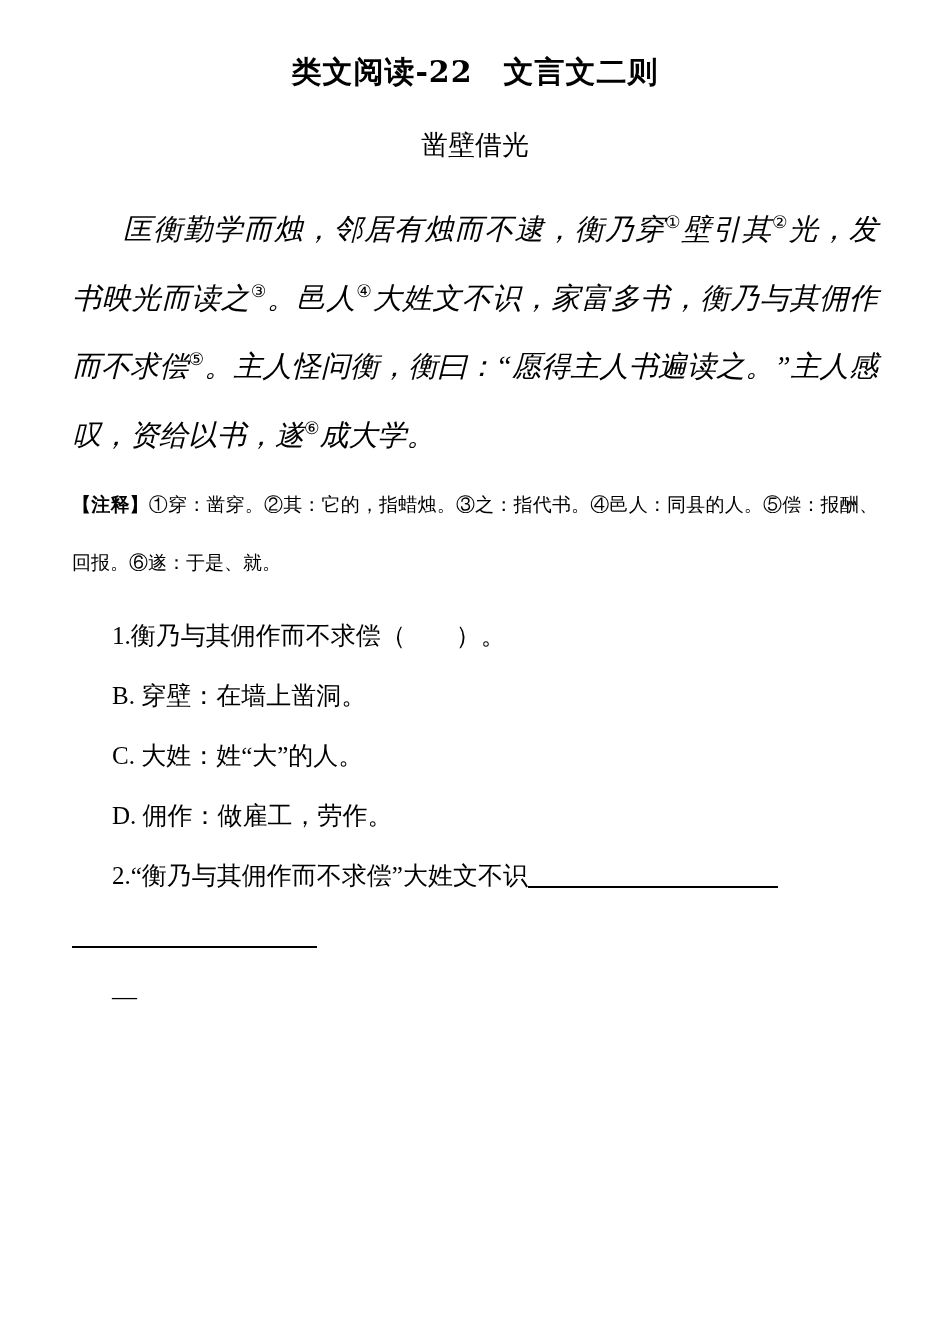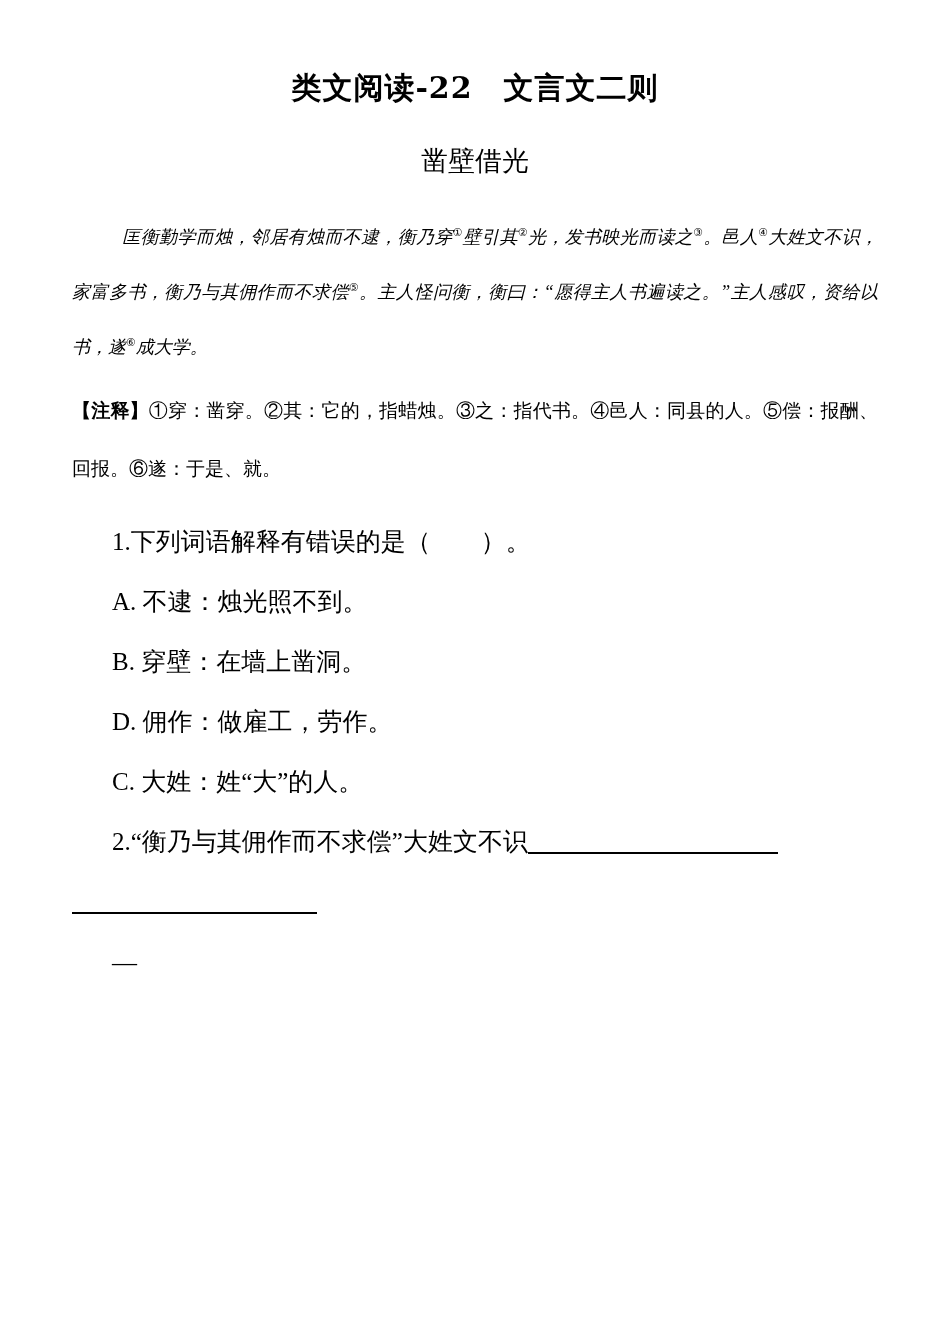--- a/index.html
+++ b/index.html
@@ -20,34 +20,34 @@
     height: 1344px;
     position: relative;
     box-sizing: border-box;
     padding: 0 72px;
   }
   .doc-title {
     text-align: center;
     font-size: 30px;
     font-weight: bold;
     letter-spacing: 1px;
-    margin-top: 68px;
+    margin-top: 52px;
     font-family: "DejaVu Serif", "Liberation Serif", serif;
   }
   .sub-title {
     text-align: center;
     font-size: 27px;
     font-weight: normal;
     margin-top: 34px;
     font-family: "DejaVu Serif", "Liberation Serif", serif;
   }
   .passage {
     margin-top: 28px;
-    font-size: 18px;
-    line-height: 50px;
+    font-size: 29px;
+    line-height: 62px;
     text-align: justify;
     font-style: italic;
     font-family: "Liberation Serif", "DejaVu Serif", serif;
   }
   .passage .indent {
     display: inline-block;
     width: 50px;
   }
   sup {
     font-size: 0.6em;
@@ -107,27 +107,26 @@
     <span class="indent"></span><span>匡衡勤学而烛，邻居有烛而不逮，衡乃穿</span><sup>①</sup><span>壁引其</span><sup>②</sup><span>光，发书映光而读之</span><sup>③</sup><span>。邑人</span><sup>④</sup><span>大姓文不识，家富多书，衡乃与其佣作而不求偿</span><sup>⑤</sup><span>。主人怪问衡，衡曰：“愿得主人书遍读之。”主人感叹，资给以书，遂</span><sup>⑥</sup><span>成大学。</span>
   </div>
 
   <div class="notes">
     <span class="label">【注释】</span><span>①穿：凿穿。②其：它的，指蜡烛。③之：指代书。④邑人：同县的人。⑤偿：报酬、回报。⑥遂：于是、就。</span>
   </div>
 
   <div class="questions">
 
     <div class="q-item">
-      <span>1.</span><span>下列词语解释有错误的是（　　）。</span>
+      <span>1.</span><span>衡乃与其佣作而不求偿（　　）。</span>
     </div>
 
-    <div class="opt-item">A. 不逮：烛光照不到。</div>
     <div class="opt-item">B. 穿壁：在墙上凿洞。</div>
+    <div class="opt-item">C. 大姓：姓“大”的人。</div>
     <div class="opt-item">D. 佣作：做雇工，劳作。</div>
-    <div class="opt-item">C. 大姓：姓“大”的人。</div>
 
     <div class="q-item">
       <span>2.</span><span>“衡乃与其佣作而不求偿”大姓文不识</span><span class="blank-long"></span>
     </div>
     <div>
       <span class="blank-long2"></span>
     </div>
 
 
     <div class="dash-line">—</div>

